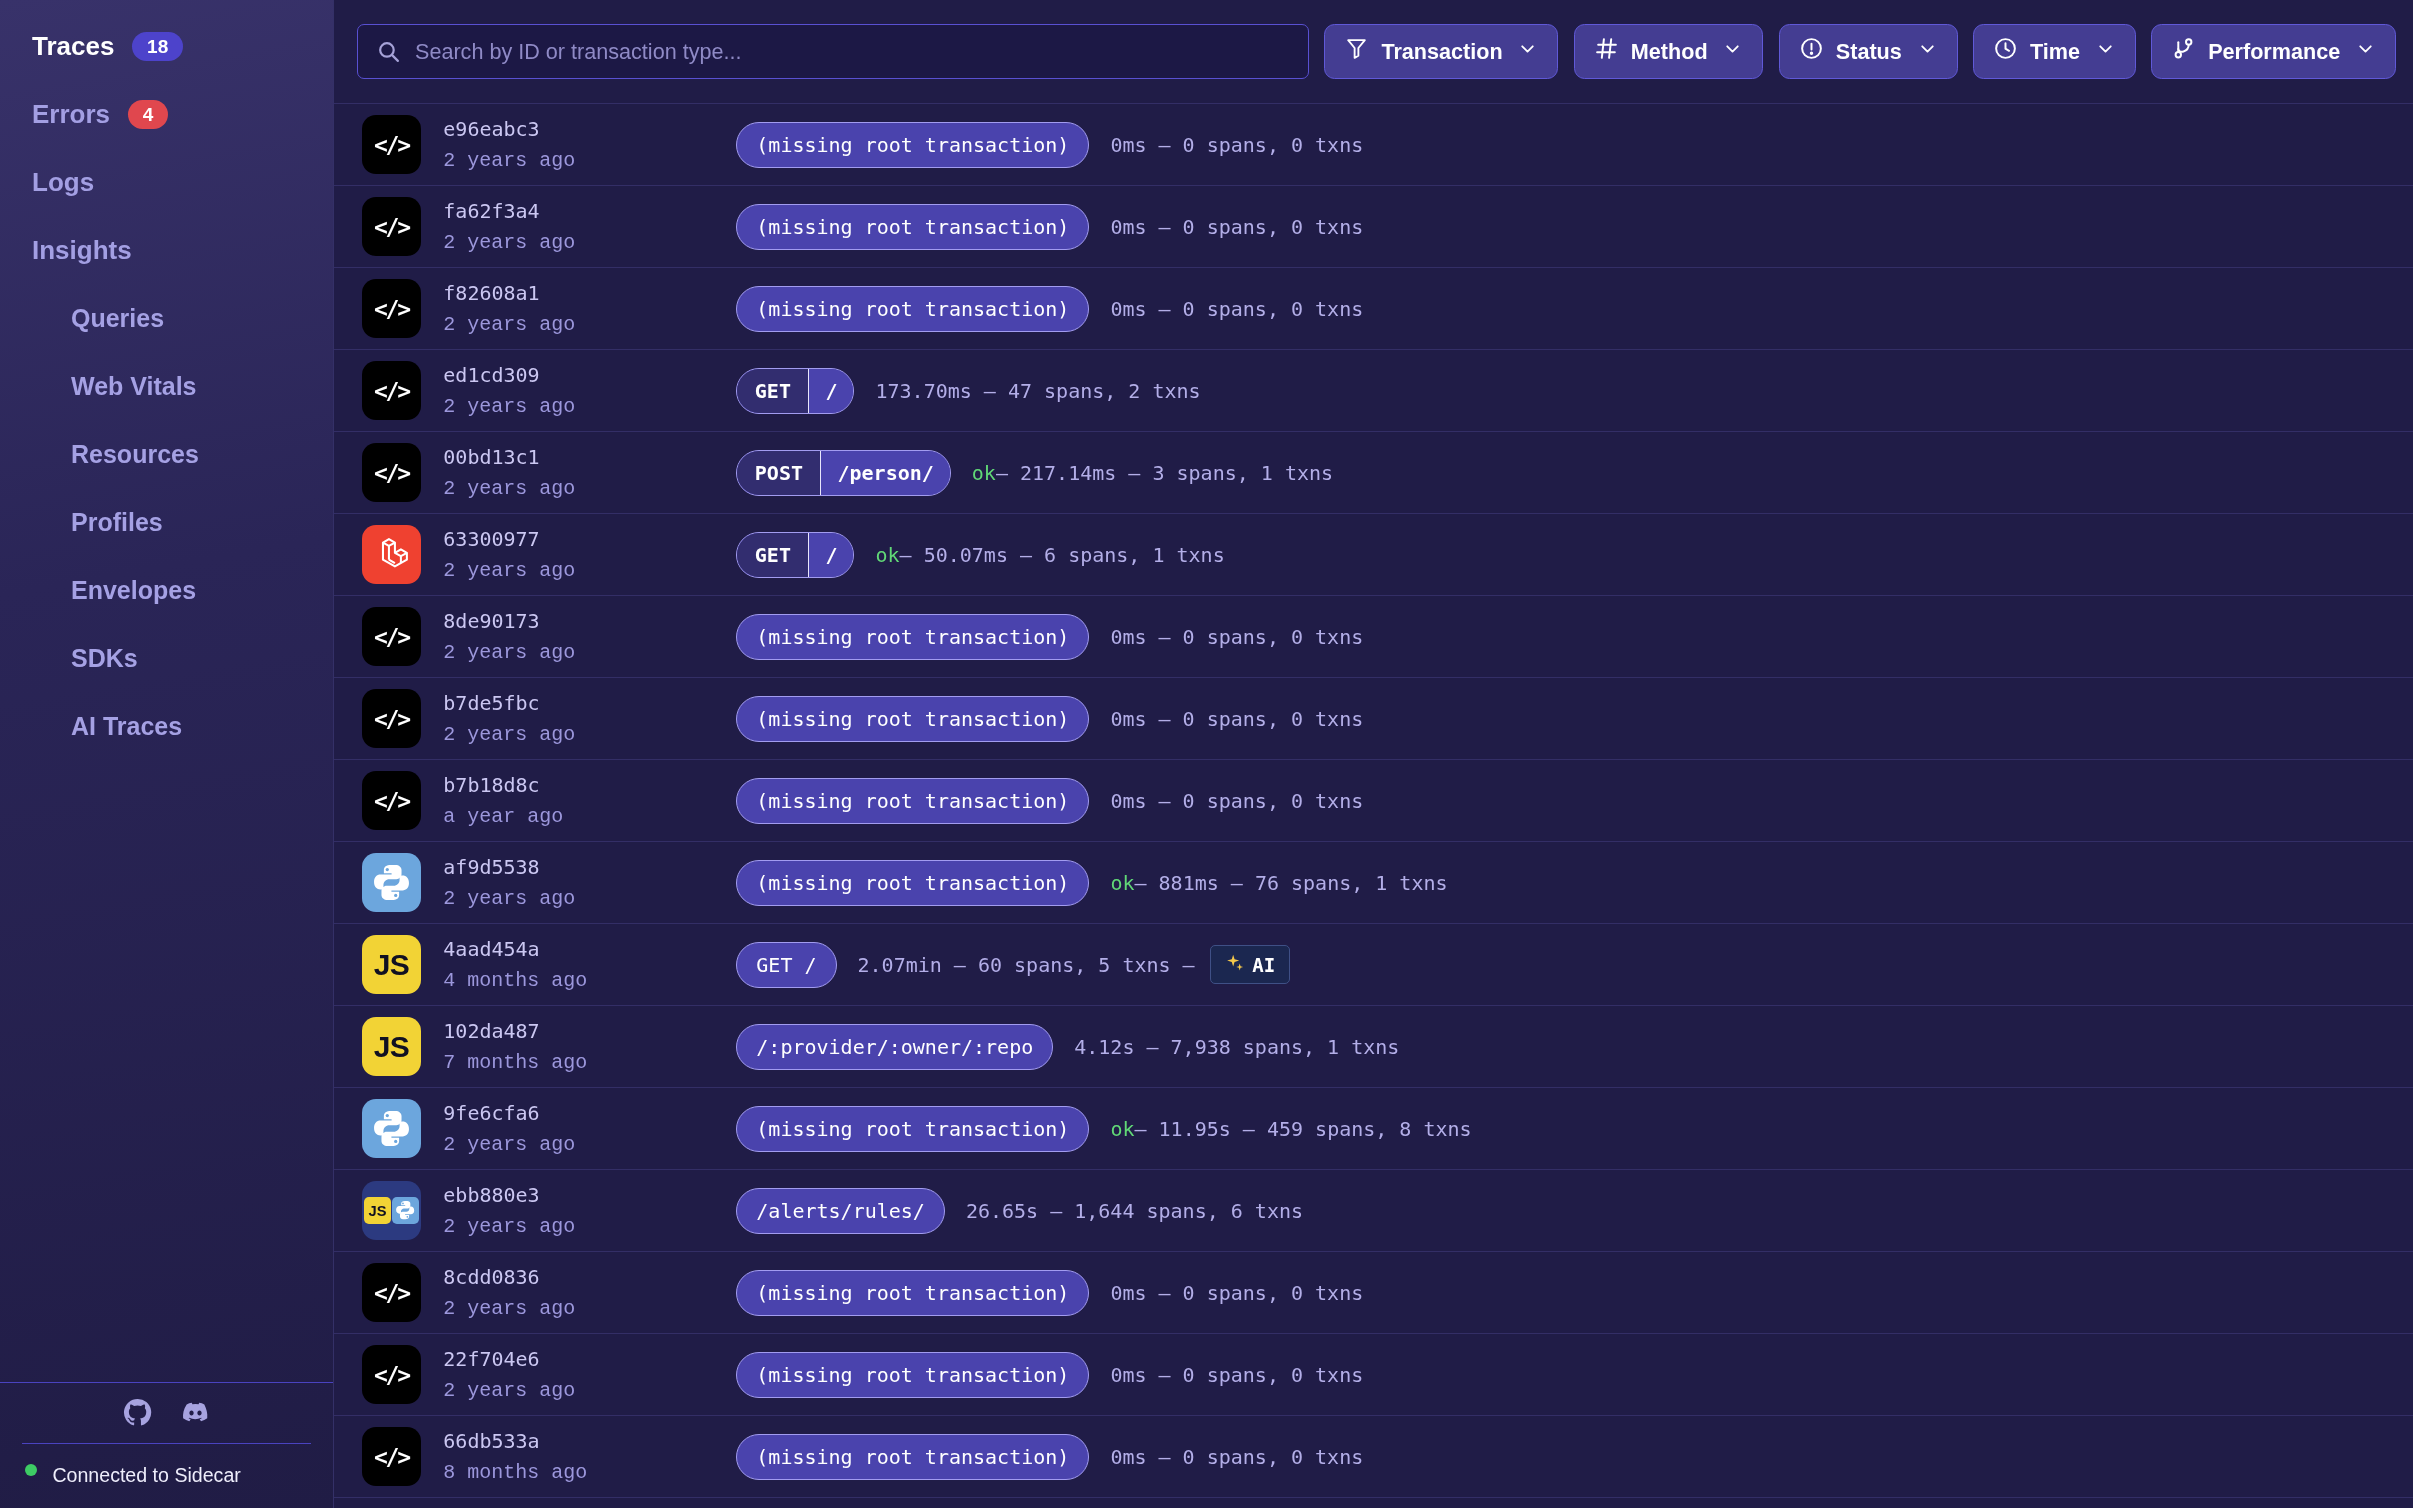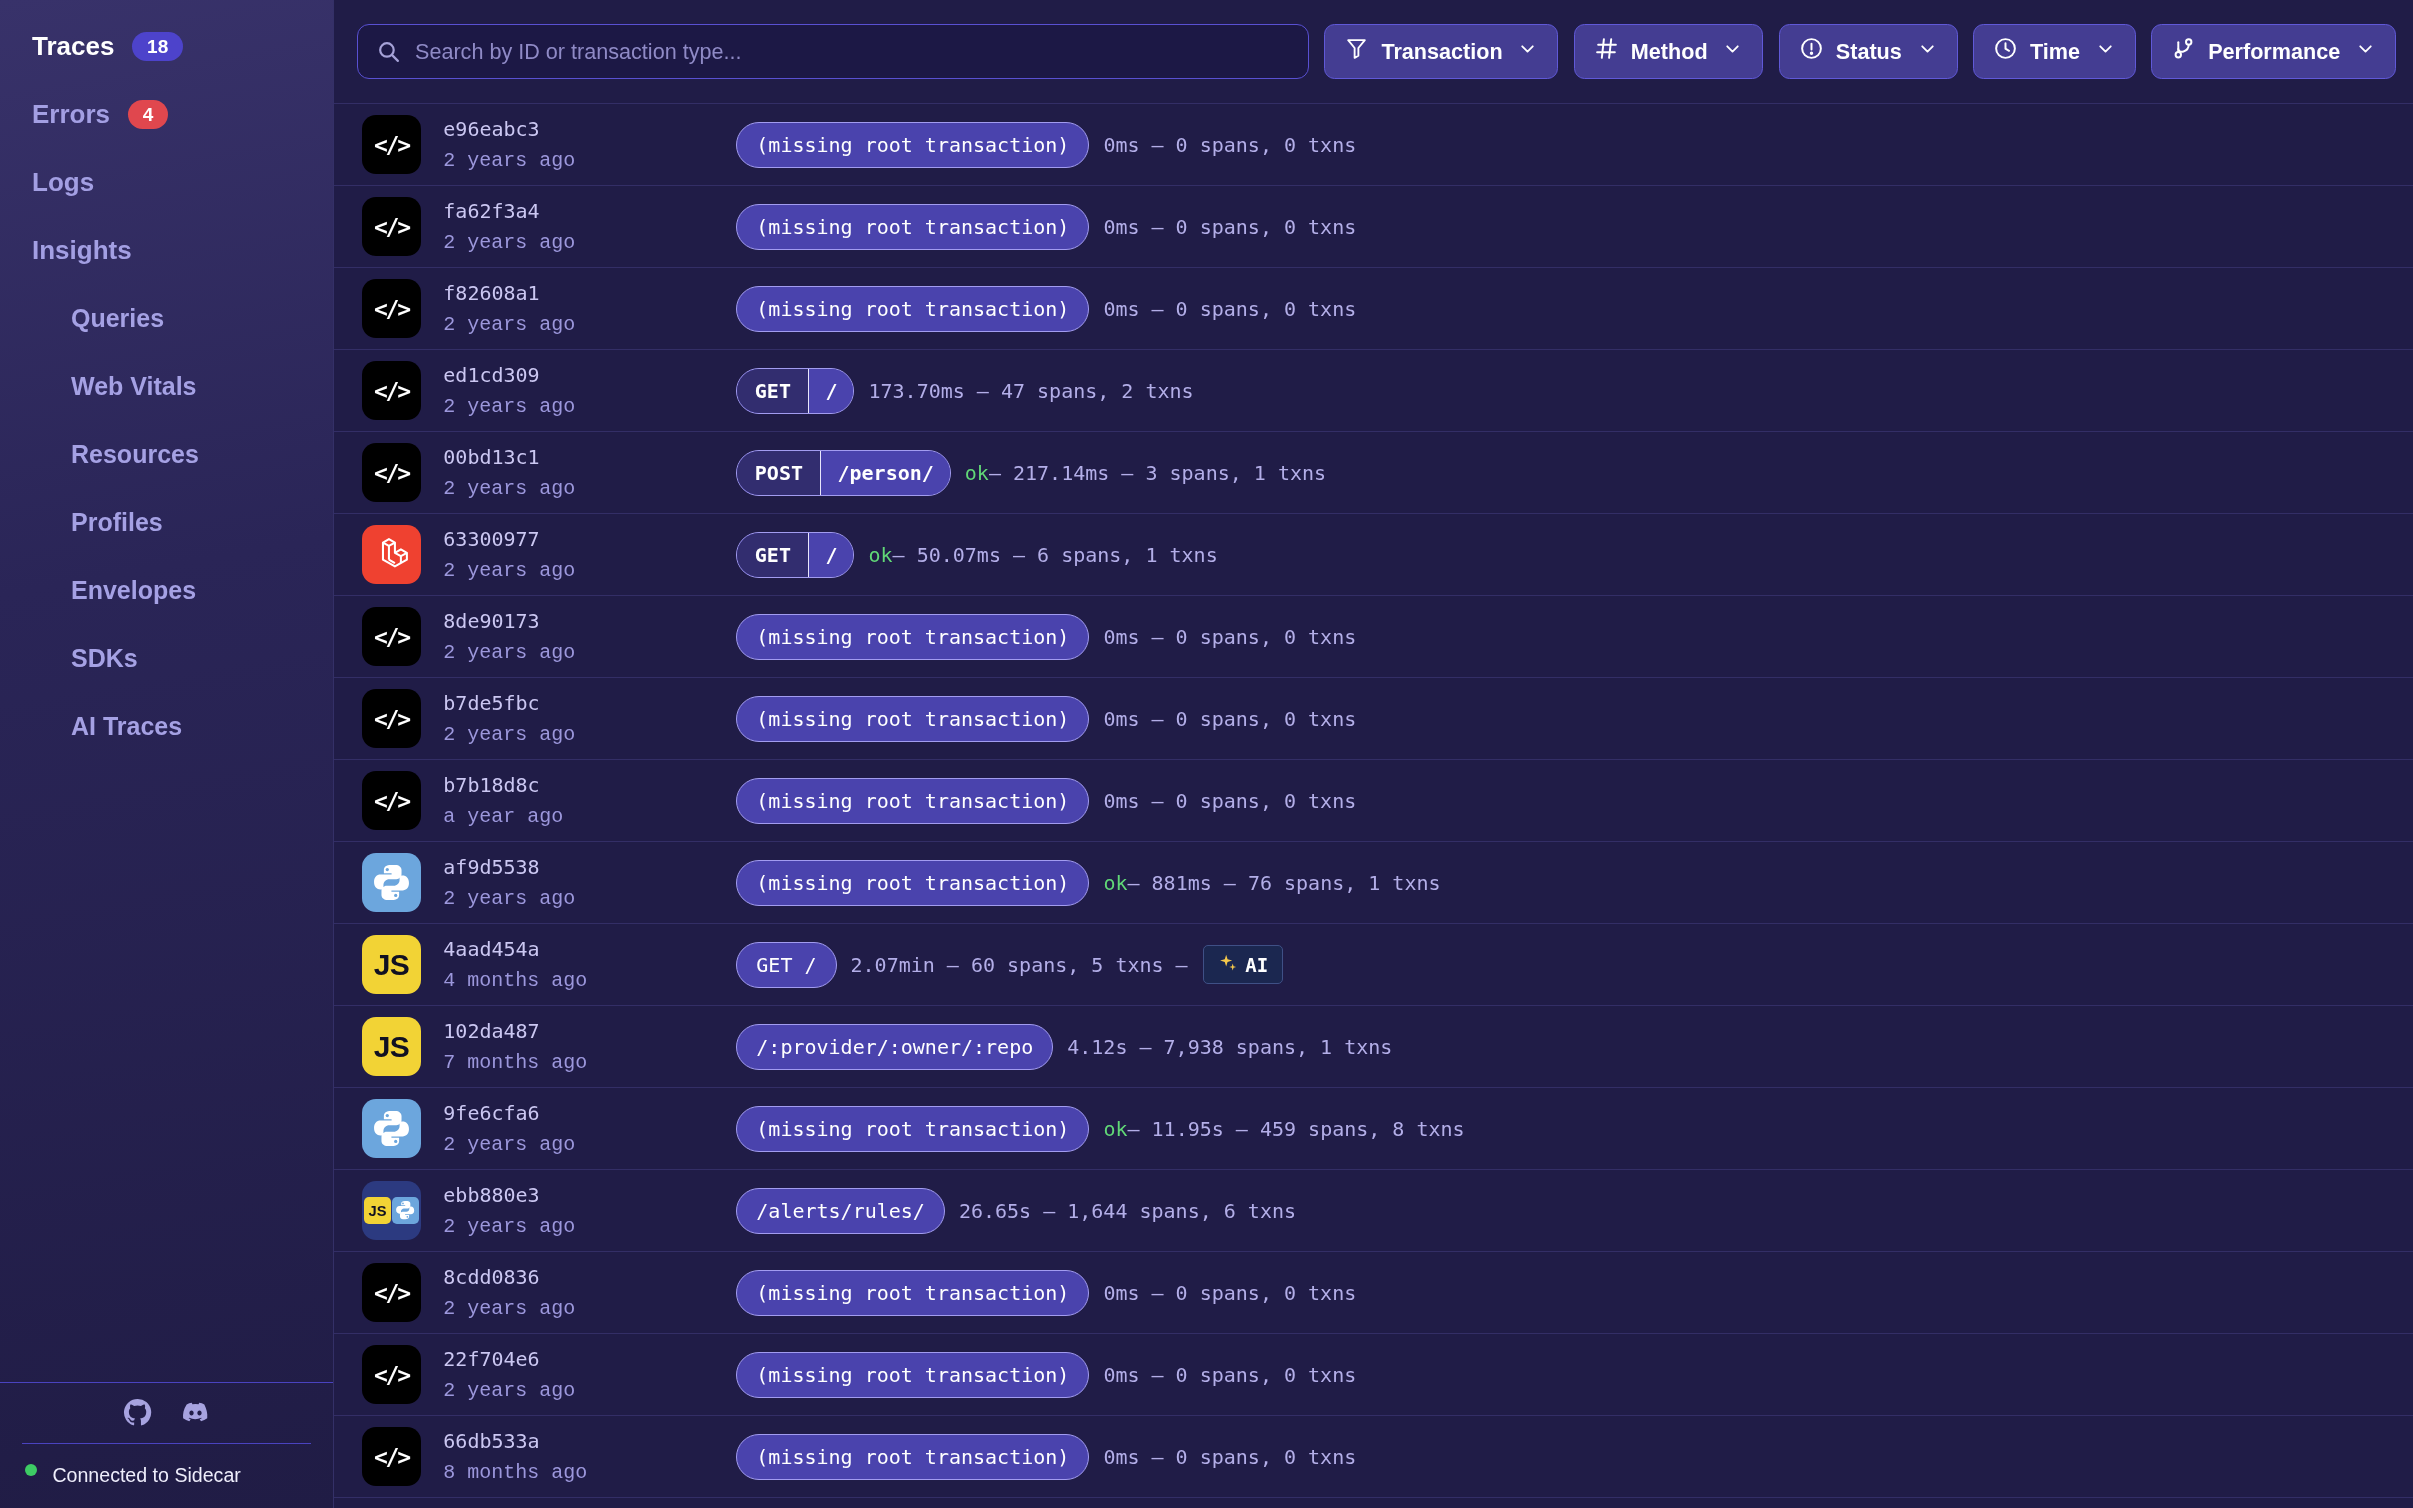--- a/index.html
+++ b/index.html
@@ -43,21 +43,21 @@
   .footer-icons svg{width:29px;height:29px;color:#a7a3e0;cursor:pointer}
   .footer-inset-divider{height:1.4px;background:var(--footer-divider);margin:0 22.3px}
   .sidebar-status{display:flex;align-items:flex-start;gap:15.4px;padding:19.6px 25px 21px}
   .status-dot{width:12px;height:12px;border-radius:50%;background:var(--status-green);flex:none}
   .status-text{font-size:19.6px;color:#eeedfb}
 
   
   .main{flex:1;display:flex;flex-direction:column;min-width:0}
   .topbar{height:103px;flex:none;display:flex;align-items:center;gap:15.4px;padding:0 17px 0 23px}
   .search{flex:1;height:55px;display:flex;align-items:center;gap:14px;padding:0 18px;
-    background:var(--search-bg);border:1.4px solid var(--search-border);border-radius:12px}
+    background:var(--search-bg);border:1.4px solid var(--search-border);border-radius:7px}
   .search svg{width:25px;height:25px;flex:none;color:#a6a2d8}
   .search input{flex:1;background:transparent;border:none;outline:none;color:#d9d6f5;
     font-size:21.6px;font-family:"Liberation Sans",sans-serif}
   .search input::placeholder{color:#8f8ac6}
   .filter-btn{height:55px;flex:none;display:flex;align-items:center;gap:12px;padding:0 19px;
     background:var(--filter-bg);border:1.4px solid var(--filter-border);border-radius:10.5px;
     color:#fff;font-size:21.6px;font-weight:600;cursor:pointer}
   .filter-btn svg{width:25px;height:25px;color:#fff}
   .filter-btn .chev{width:21px;height:21px;margin-left:2.8px}
 
@@ -79,21 +79,21 @@
   .tile.combo{background:#2c3a80;gap:1.4px}
   .mini{width:26.5px;height:26.5px;border-radius:4.9px;display:flex;align-items:center;justify-content:center}
   .mini.js{background:var(--js-yellow);color:#111122;font-weight:800;font-size:14.7px}
   .mini.py{background:var(--python-blue)}
   .mini.py svg{width:22.3px;height:22.3px}
 
   .row-text{width:293px;margin-left:22.3px;flex:none}
   .trace-id{font-family:"DejaVu Sans Mono",monospace;font-size:20px;color:var(--id-color)}
   .trace-age{font-family:Liberation Mono, monospace;font-size:20px;color:var(--age-color);margin-top:7.7px}
 
-  .row-main{display:flex;align-items:center;gap:14px;min-width:0}
+  .row-main{display:flex;align-items:center;gap:21px;min-width:0}
   .pill{height:46px;display:flex;align-items:center;border:1.4px solid var(--pill-border);
     border-radius:698px;background:var(--pill-bg);color:#fff;
     font-family:"DejaVu Sans Mono",monospace;font-size:20px;padding:0 19px;white-space:nowrap}
   .pill.method{padding:0}
   .pill.method .seg-m{background:var(--method-bg);height:100%;display:flex;align-items:center;
     padding:0 17.5px;font-weight:700;border-radius:698px 0 0 698px}
   .pill.method .seg-p{background:var(--pill-bg);height:100%;display:flex;align-items:center;
     padding:0 16px;font-weight:700;border-left:1.4px solid #e8e6fb;border-radius:0 698px 698px 0}
   .metrics{display:flex;align-items:center;font-family:"DejaVu Sans Mono",monospace;
     font-size:20px;color:var(--metrics-color);white-space:nowrap}

